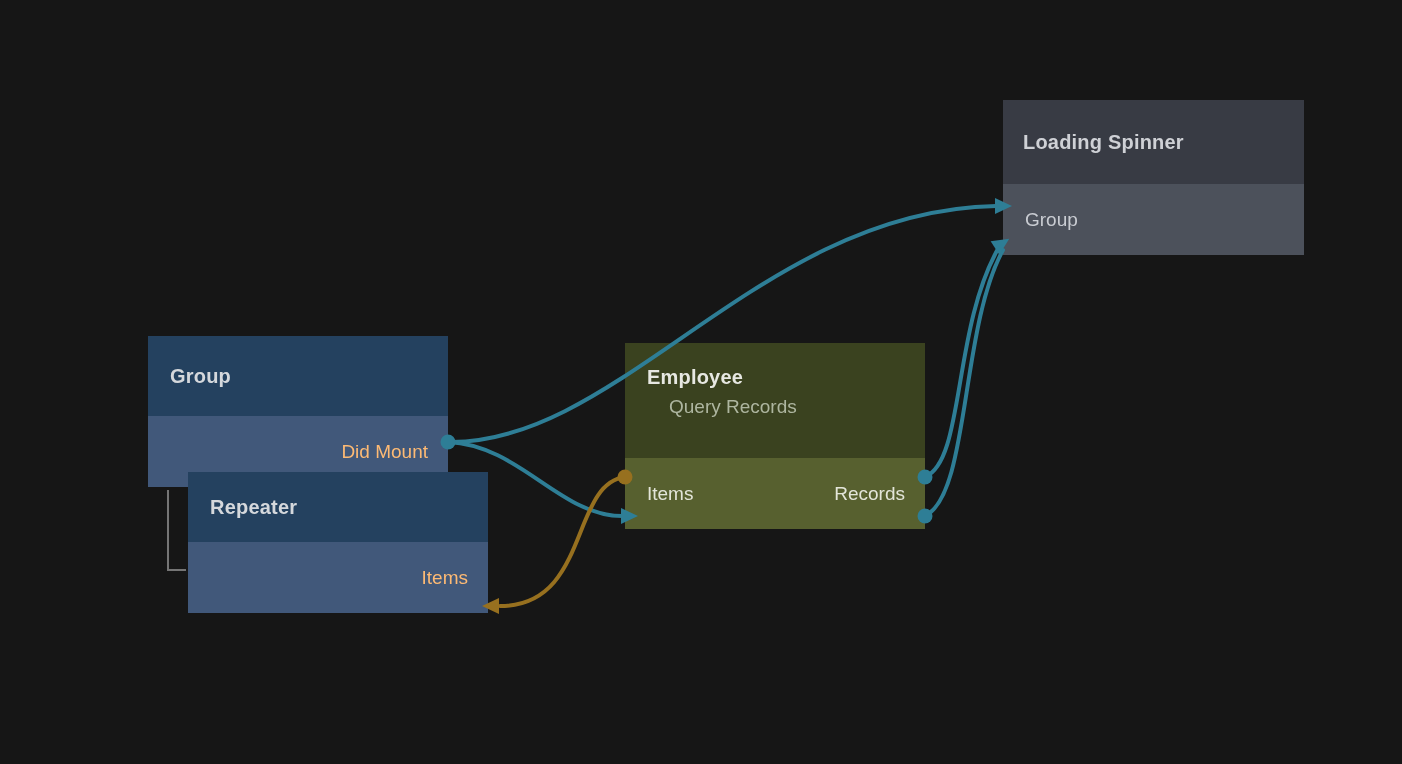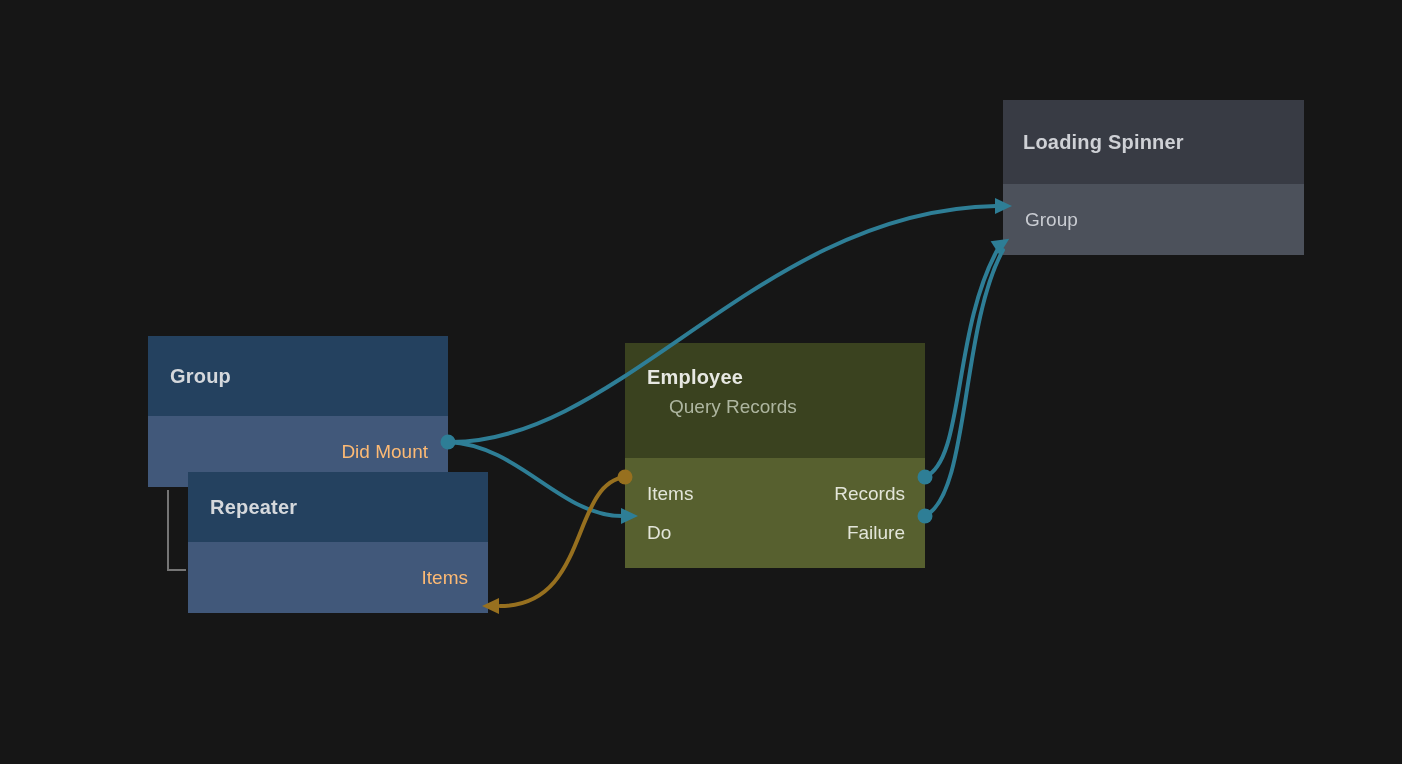--- a/index.html
+++ b/index.html
@@ -80,24 +80,20 @@
       <div>
         <div class="title">Employee</div>
         <div class="subtitle">Query Records</div>
       </div>
     </div>
     <div class="body">
       <div class="port-row dual">
         <span class="port">Items</span>
         <span class="port">Records</span>
       </div>
-      <div class="port-row dual">
-        <span class="port">Do</span>
-        <span class="port">Failure</span>
-      </div>
     </div>
   </div>
 
   <div class="node gray" style="left:1003px;top:100px;width:301px;">
     <div class="header" style="height:84px;padding-left:20px;">
       <span class="title">Loading Spinner</span>
     </div>
     <div class="body">
       <div class="port-row single-left">
         <span class="port">Group</span>

